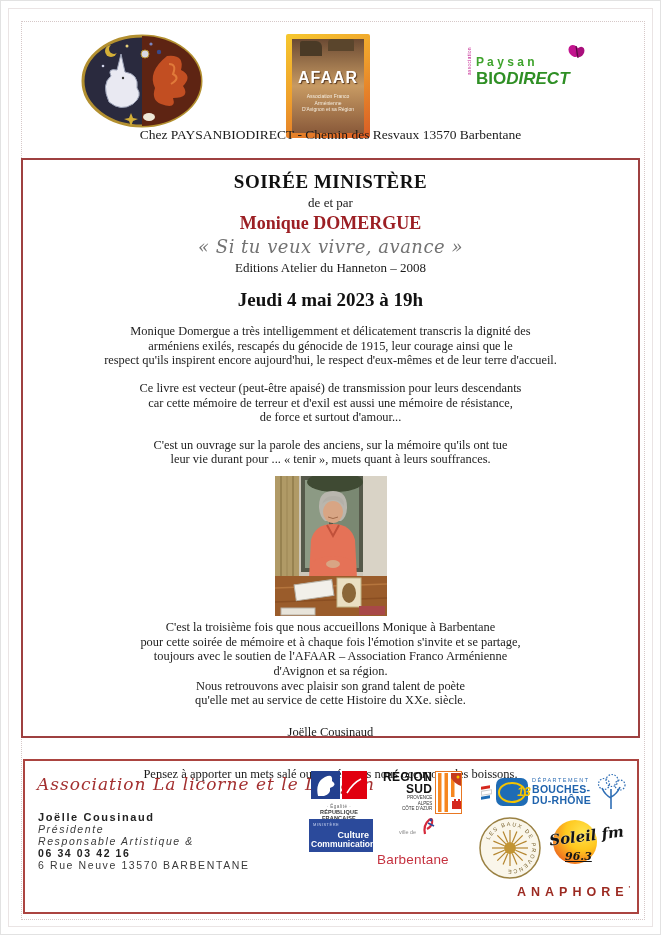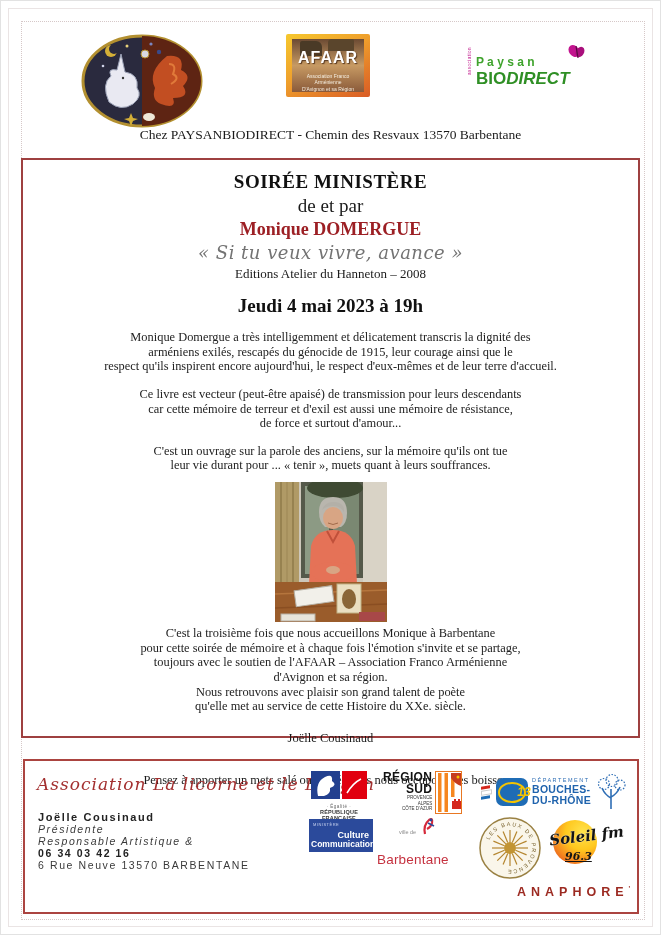--- a/index.html
+++ b/index.html
@@ -3,21 +3,21 @@
 <meta charset="utf-8">
 <style>
   html,body{margin:0;padding:0;background:#fff;}
   .page{position:relative;width:661px;height:935px;background:#fff;overflow:hidden;
         font-family:"Liberation Serif",serif;color:#1a1a1a;border:1px solid #e2e2e2;box-sizing:border-box;}
   .outer-line{position:absolute;inset:7px;border:1px solid #eae4e4;pointer-events:none;}
   .dotted-frame{position:absolute;left:20px;top:20px;right:15px;bottom:14px;border:1px dotted #d6c8c8;pointer-events:none;}
 
   
   .licorne-logo{position:absolute;left:80px;top:33px;width:122px;height:94px;}
-  .afaar-logo{position:absolute;left:285px;top:33px;width:84px;height:63px;box-sizing:border-box;
+  .afaar-logo{position:absolute;left:285px;top:33px;width:84px;height:104px;box-sizing:border-box;
               padding:5px 6px;background:linear-gradient(150deg,#f6c82e,#ef9f2c 45%,#d95b25);border-radius:2px;}
   .afaar-inner{position:relative;width:100%;height:100%;background:linear-gradient(#6b4a33,#c79a63 50%,#8a5a3a);
                display:flex;flex-direction:column;align-items:center;justify-content:center;overflow:hidden;}
   .afaar-tower{position:absolute;top:2px;left:8px;width:22px;height:15px;background:#4a3a26;border-radius:2px 6px 0 0;}
   .afaar-tower2{position:absolute;top:0px;right:10px;width:26px;height:12px;background:#5a452c;border-radius:4px 2px 0 0;}
   .afaar-title{position:relative;color:#fff;font-family:"Liberation Sans",sans-serif;font-weight:bold;
                font-size:16px;letter-spacing:1px;text-shadow:1px 1px 1px #5a3a20;margin-top:10px;}
   .afaar-sub{position:relative;color:#f5eee0;font-family:"Liberation Sans",sans-serif;font-size:5px;
              line-height:1.3;text-align:center;margin-top:6px;}
   .paysan-logo{position:absolute;left:463px;top:46px;width:130px;height:52px;font-family:"Liberation Sans",sans-serif;}
@@ -26,21 +26,21 @@
   .paysan-top{position:absolute;left:12px;top:8px;color:#3fa32d;font-weight:bold;font-size:12px;}
   .paysan-bottom{position:absolute;left:12px;top:22px;color:#2f8f25;font-size:17px;font-weight:bold;}
   .paysan-direct{font-style:italic;}
   .paysan-butterfly{position:absolute;right:8px;top:-4px;}
   .header-address{position:absolute;left:0;right:0;top:126px;text-align:center;font-size:13.5px;color:#1a1a1a;}
 
   
   .main-box{position:absolute;left:20px;top:157px;width:619px;height:580px;border:2px solid #9e4040;
             box-sizing:border-box;text-align:center;}
   .mb-title{margin:11px 0 0;font-size:19px;font-weight:bold;letter-spacing:.5px;color:#111;}
-  .mb-byline{margin-top:2px;font-size:19px;}
+  .mb-byline{margin-top:2px;font-size:13px;}
   .mb-author{margin-top:2px;font-size:18px;font-weight:bold;color:#9c1f24;}
   .mb-quote{margin-top:2px;font-size:18px;font-style:italic;color:#737373;font-family:"DejaVu Serif",serif;letter-spacing:.5px;}
   .mb-edition{margin-top:3px;font-size:13px;}
   .mb-date{margin-top:13px;font-size:19px;font-weight:bold;color:#111;}
   .mb-para{margin:13px auto 0;font-size:12.4px;line-height:1.18;white-space:pre-line;color:#222;}
   .mb-photo{width:112px;height:140px;margin:9px auto 2px;display:block;}
   .mb-signature{margin-top:17px;font-size:12.5px;}
   .mb-note{margin-top:27px;font-size:12.5px;}
 
   

